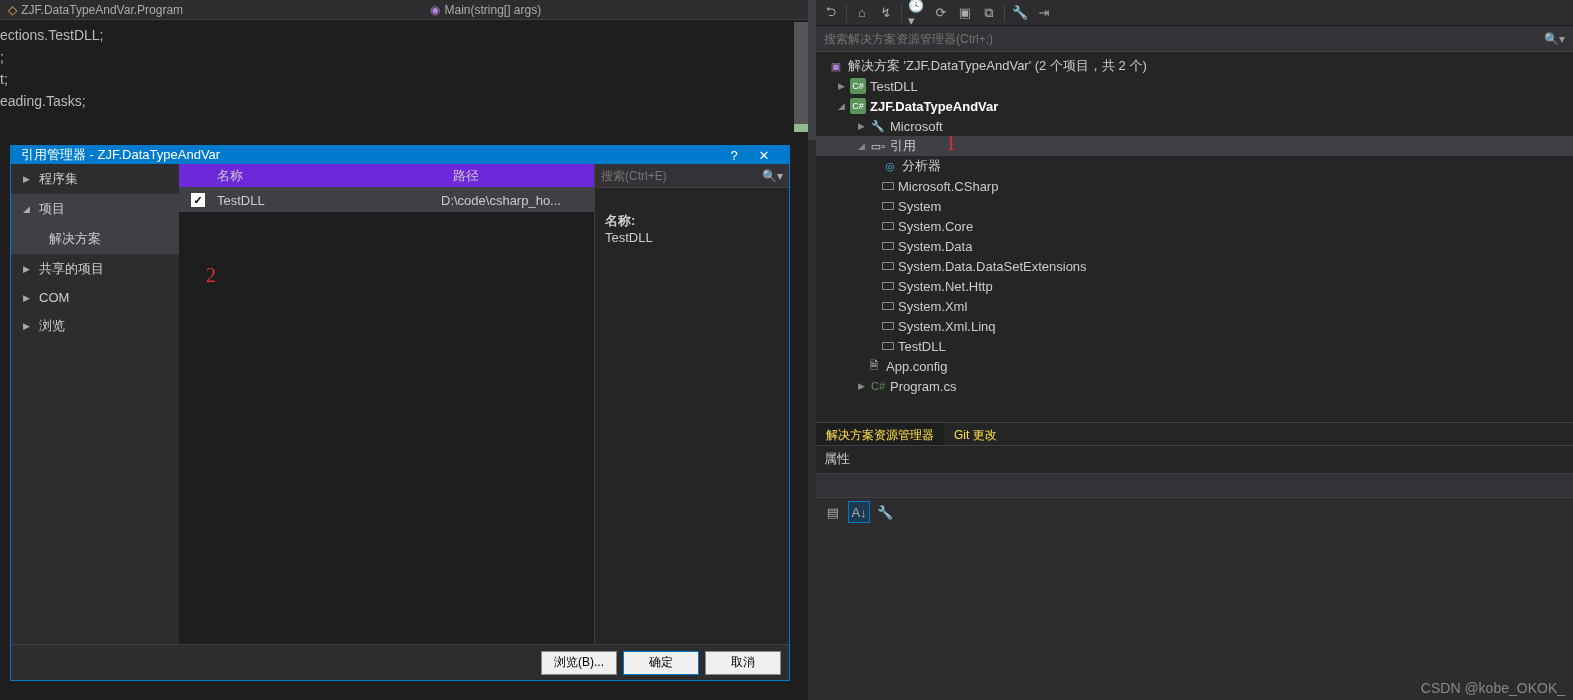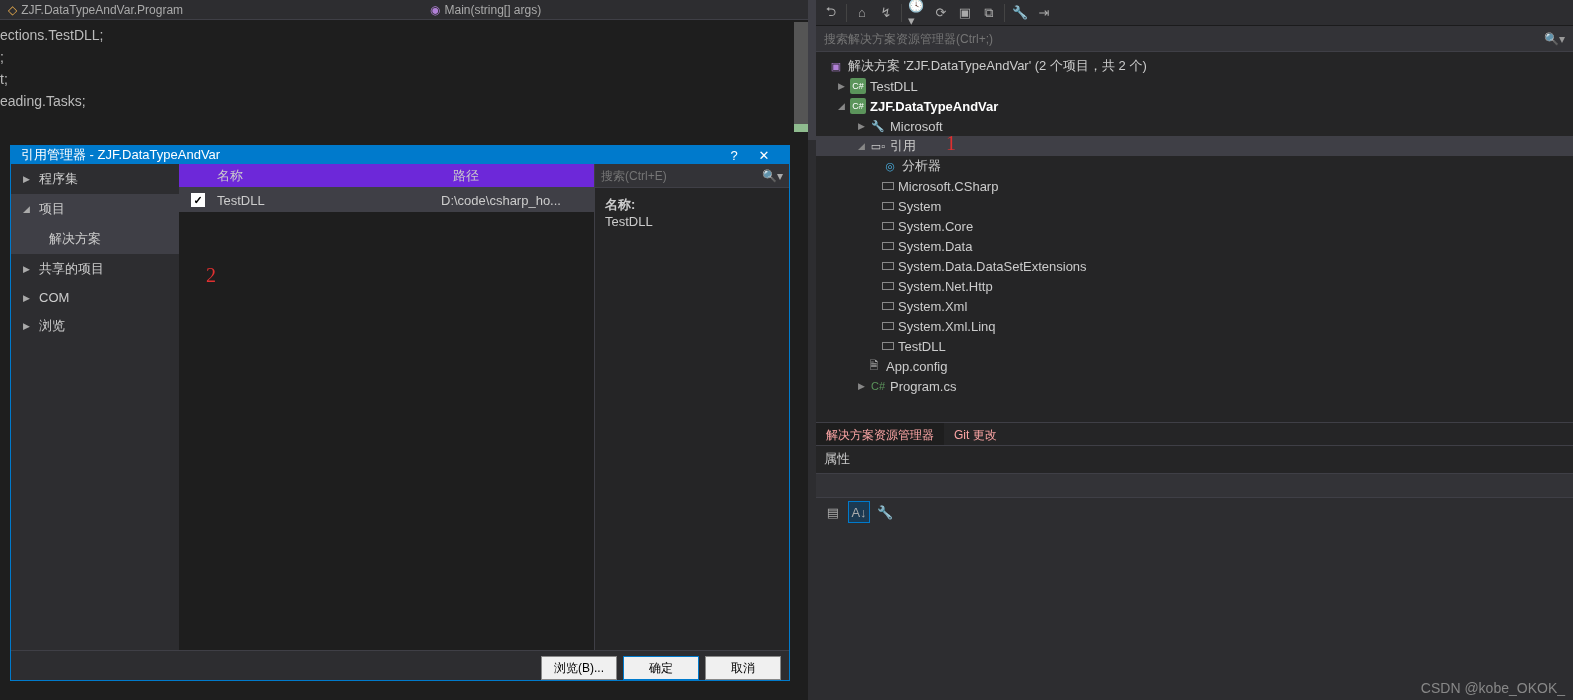--- a/index.html
+++ b/index.html
@@ -19,21 +19,21 @@
     .tb-sep { width: 1px; height: 18px; background: #444; }
     .sln-search { height: 26px; background: #333337; border-bottom: 1px solid #3f3f46; display: flex; align-items: center; padding: 0 8px; color: #999; font-size: 12px; }
     .sln-search input { background: transparent; border: none; color: #ccc; flex:1; font-size:12px; outline: none; }
     .tree { flex: 0 0 auto; padding: 4px 0; background: #252526; overflow: auto; height: 370px; }
     .tree-row { display: flex; align-items: center; height: 20px; padding-left: 8px; cursor: pointer; font-size: 13px; }
     .tree-row.selected { background: #3f3f46; }
     .expander { width: 12px; color: #888; font-size: 9px; }
     .tree-icon { width: 16px; height: 16px; margin-right: 4px; display: inline-flex; align-items: center; justify-content: center; font-size: 11px; }
     .bold { font-weight: 600; color: #fff; }
     .panel-tabs { height: 24px; display: flex; border-top: 1px solid #3f3f46; border-bottom: 1px solid #3f3f46; background: #252526; }
-    .panel-tab { padding: 4px 10px; font-size: 12px; cursor: pointer; color: #fca5a5; }
+    .panel-tab { padding: 4px 10px; font-size: 12px; cursor: pointer; color: #fde047; }
     .panel-tab.active { background: #1e1e1e; }
     .props-header { height: 28px; padding: 4px 8px; font-size: 13px; background: #252526; border-bottom: 1px solid #3f3f46;}
     .props-toolbar { height: 28px; display:flex; align-items:center; gap:4px; padding: 0 6px; background: #2d2d30; }
     .props-btn { width:22px; height:22px; border: 1px solid transparent; display:inline-flex; align-items:center; justify-content:center; cursor:pointer; color:#aaa; }
     .props-btn.active { border-color: #007acc; background: #1c3a52; }
     .props-body { flex:1; background: #2d2d30; }
 
     
     .dialog { position: absolute; left: 10px; top: 145px; width: 780px; height: 536px; background: #252526; border: 1px solid #007acc; display: flex; flex-direction: column; }
     .dlg-title { height: 18px; background: #007acc; color: #fff; display: flex; align-items: center; padding: 0 10px; font-size: 13px; }
@@ -46,22 +46,22 @@
     .dlg-nav-item.sub { padding-left: 38px; }
     .dlg-nav .arrow { width: 10px; font-size: 9px; color: #aaa; }
     .dlg-center { flex: 1; display: flex; flex-direction: column; background: #1e1e1e; }
     .dlg-cols { height: 24px; display: flex; align-items: center; background: #6d28d9; padding-left: 38px; font-size: 13px; border-bottom: 1px solid #3f3f46; }
     .col-name { width: 236px; }
     .dlg-list-row { height: 24px; display: flex; align-items: center; background: #3f3f46; padding-left: 12px; font-size: 13px; }
     .chk { width: 14px; height: 14px; background: #fff; display: inline-flex; align-items: center; justify-content: center; color: #000; font-size: 11px; font-weight: bold; margin-right: 12px; }
     .dlg-right { width: 195px; background: #252526; border-left: 1px solid #3f3f46; display: flex; flex-direction: column; }
     .dlg-search { height: 24px; background: #333337; display: flex; align-items: center; padding: 0 6px; font-size: 12px; border-bottom: 1px solid #3f3f46;}
     .dlg-search input { flex:1; background: transparent; border: none; color: #fdba74; outline:none; font-size: 12px;}
-    .dlg-info { padding: 8px 10px; font-size: 13px; }
-    .dlg-footer { height: 30px; display: flex; justify-content: flex-end; align-items: flex-end; gap: 6px; padding: 0 8px; background: #2d2d30; border-top: 1px solid #3f3f46;}
+    .dlg-info { padding: 8px 10px; font-size: 13px; margin-top: 16px; }
+    .dlg-footer { height: 36px; display: flex; justify-content: flex-end; align-items: center; gap: 6px; padding: 0 8px; background: #2d2d30; border-top: 1px solid #3f3f46;}
     .btn { min-width: 76px; height: 24px; background: #f0f0f0; color: #000; border: 1px solid #888; font-size: 12px; cursor: pointer; }
     .anno { position: absolute; color: #e03030; font-family: "Times New Roman", serif; font-size: 20px; pointer-events: none; }
     .watermark { position: absolute; right: 8px; bottom: 4px; color: #888; font-size: 14px; }
     .csharp-badge { background:#5b945b; color:#fff; font-size:9px; padding:0 2px; border-radius:2px; }
     .ref-badge { width:12px; height:8px; border:1px solid #888; }
     .scrollhint { position:absolute; right:0; top:22px; width:14px; height:110px; background:#555;}
     .scrollhint::after{content:'';position:absolute;right:0;bottom:0;width:14px;height:8px;background:#8fbc8f;}
   </style>
 </head>
 <body>

